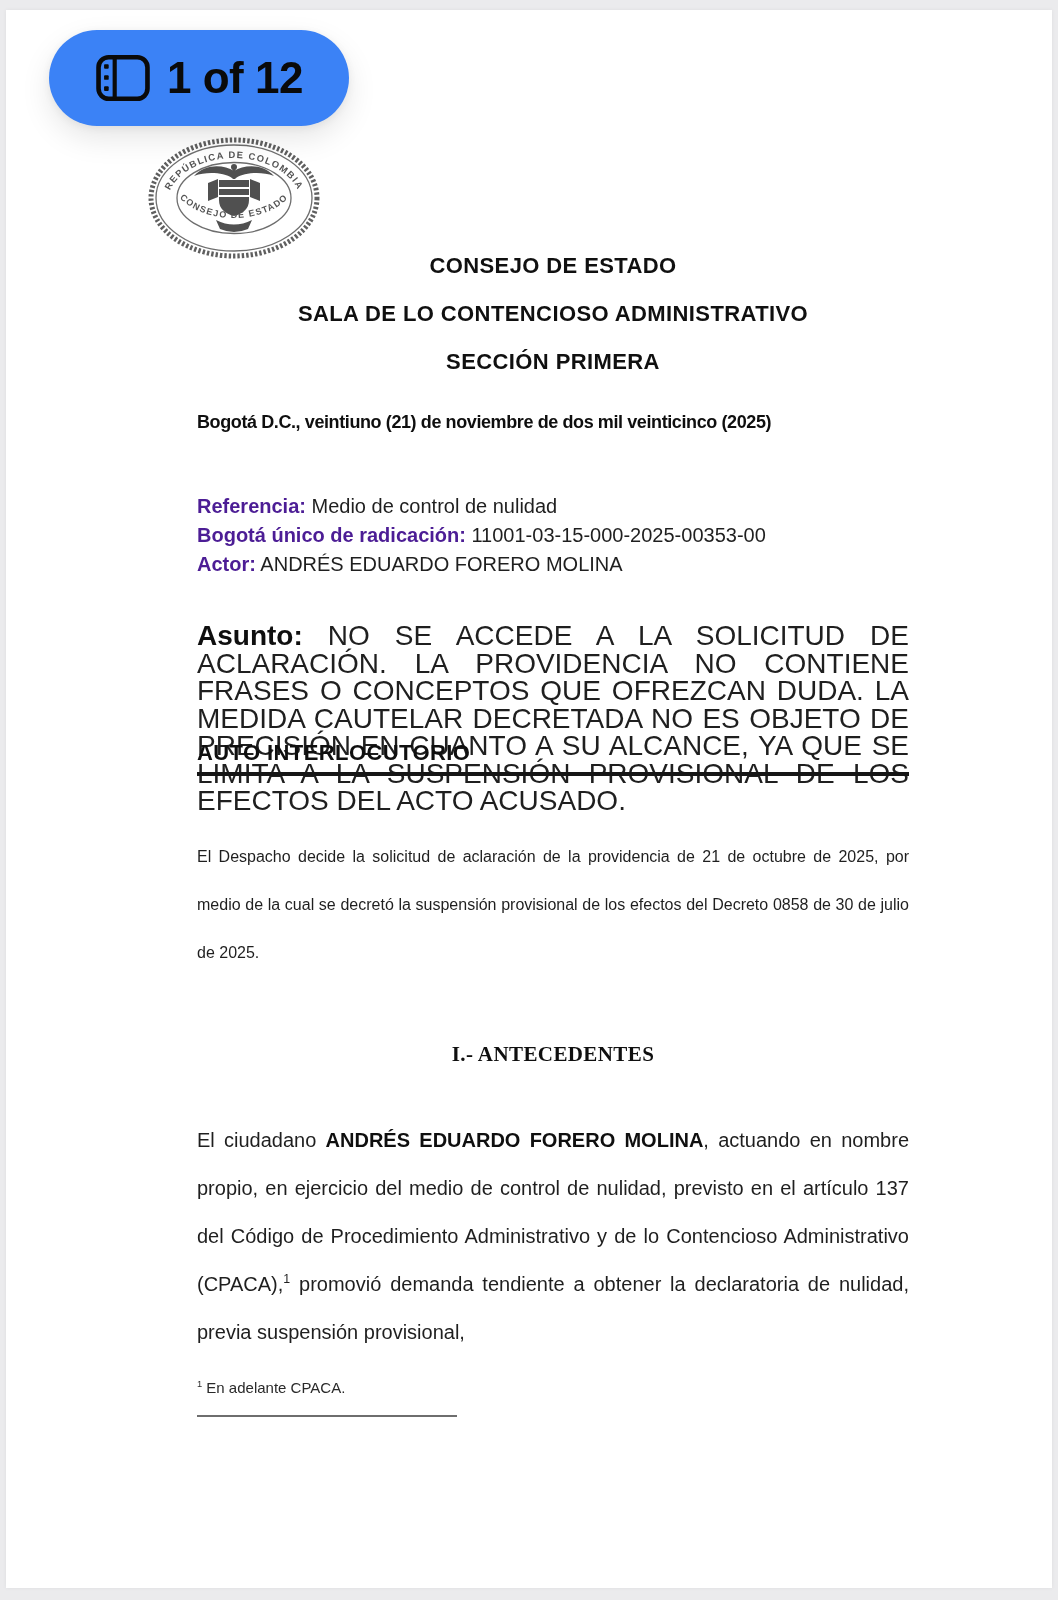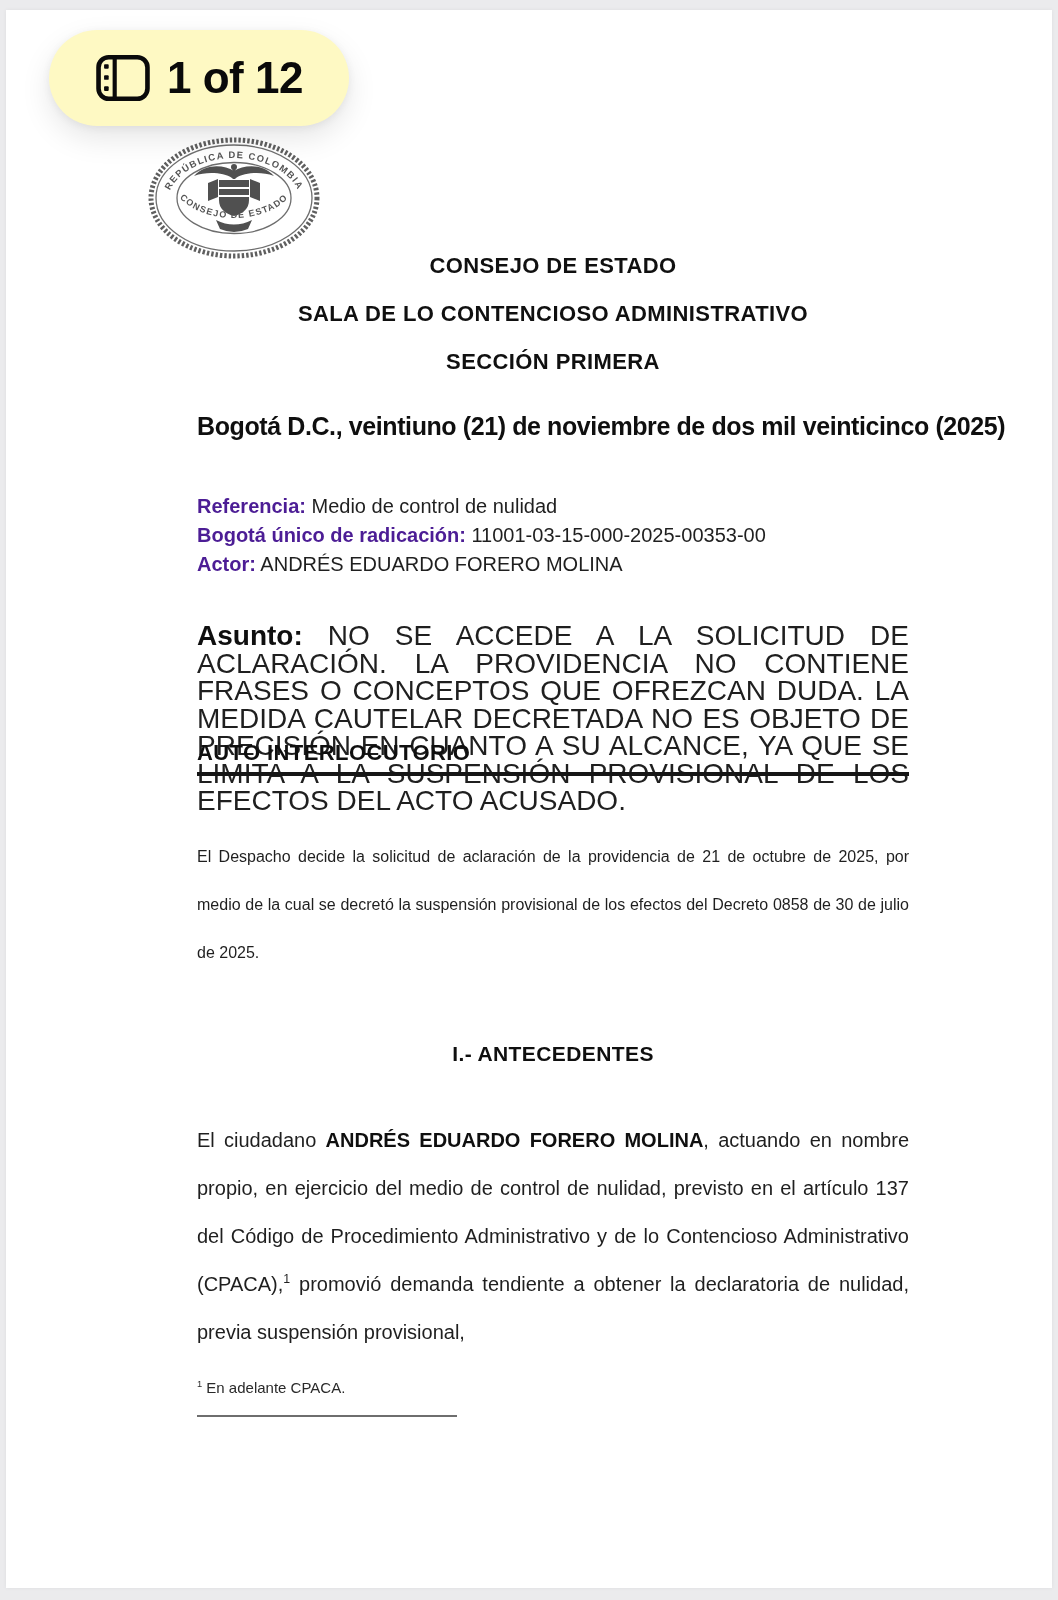--- a/index.html
+++ b/index.html
@@ -12,45 +12,45 @@
   }
   .page{
     position:absolute;left:6px;top:10px;width:1046px;height:1578px;
     background:#ffffff;
     box-shadow:0 0 4px rgba(0,0,0,0.06);
   }
   
   .pill{
     position:absolute;left:49px;top:30px;
     width:300px;height:96px;
-    background:#fef9c3;border-radius:48px;
+    background:#3b82f6;border-radius:48px;
     box-shadow:0 12px 30px rgba(0,0,0,0.10),0 2px 8px rgba(0,0,0,0.06);
     display:flex;align-items:center;justify-content:center;gap:16px;
     z-index:10;cursor:pointer;
   }
   .pill svg{display:block;}
   .pill-label{
     font-size:44px;font-weight:600;color:#0a0a0a;letter-spacing:-0.5px;
     font-family:"Liberation Sans",sans-serif;
   }
   
   .doc{position:absolute;left:0;top:0;width:100%;height:100%;color:#1f1f1f;}
   .abs{position:absolute;}
   .col{left:191px;width:712px;}
   .seal{position:absolute;left:140px;top:126px;width:176px;height:124px;filter:blur(0.35px);opacity:.88;}
   .hdr{top:232px;text-align:center;font-weight:bold;font-size:22px;line-height:48px;letter-spacing:0.4px;color:#101010;}
-  .dateline{top:402px;font-weight:bold;font-size:25px;letter-spacing:-0.4px;white-space:nowrap;color:#0f0f0f;}
+  .dateline{top:402px;font-weight:bold;font-size:18px;letter-spacing:-0.4px;white-space:nowrap;color:#0f0f0f;}
   .refs{top:482px;font-size:20px;line-height:29px;}
   .refs b{color:#4c1d95;}
   .asunto{top:612px;font-size:28px;line-height:27.5px;text-align:justify;}
   .asunto b{color:#0f0f0f;}
   .auto-h{top:730px;font-size:22px;font-weight:bold;letter-spacing:0.4px;color:#0f0f0f;}
   .auto-rule{top:762px;left:191px;width:712px;height:4px;background:#161616;}
   .para1{top:823px;font-size:16px;line-height:48px;text-align:justify;}
-  .antecedentes{top:1032px;text-align:center;font-weight:bold;font-size:21px;letter-spacing:0.4px;color:#0f0f0f;}
+  .antecedentes{top:1032px;text-align:center;font-weight:bold;font-size:21px;letter-spacing:0.4px;color:#0f0f0f;font-family:Liberation Serif, serif;}
   .para2{top:1106px;font-size:20px;line-height:48px;text-align:justify;}
   .para2 b{color:#0f0f0f;}
   sup{vertical-align:super;font-size:0.62em;line-height:0;}
   .fn-rule{top:1405px;left:191px;width:260px;height:2px;background:#6e6e6e;}
   .footnote{top:1368px;font-size:15px;color:#2a2a2a;line-height:20px;}
 </style>
 </head>
 <body>
 
 <div>

